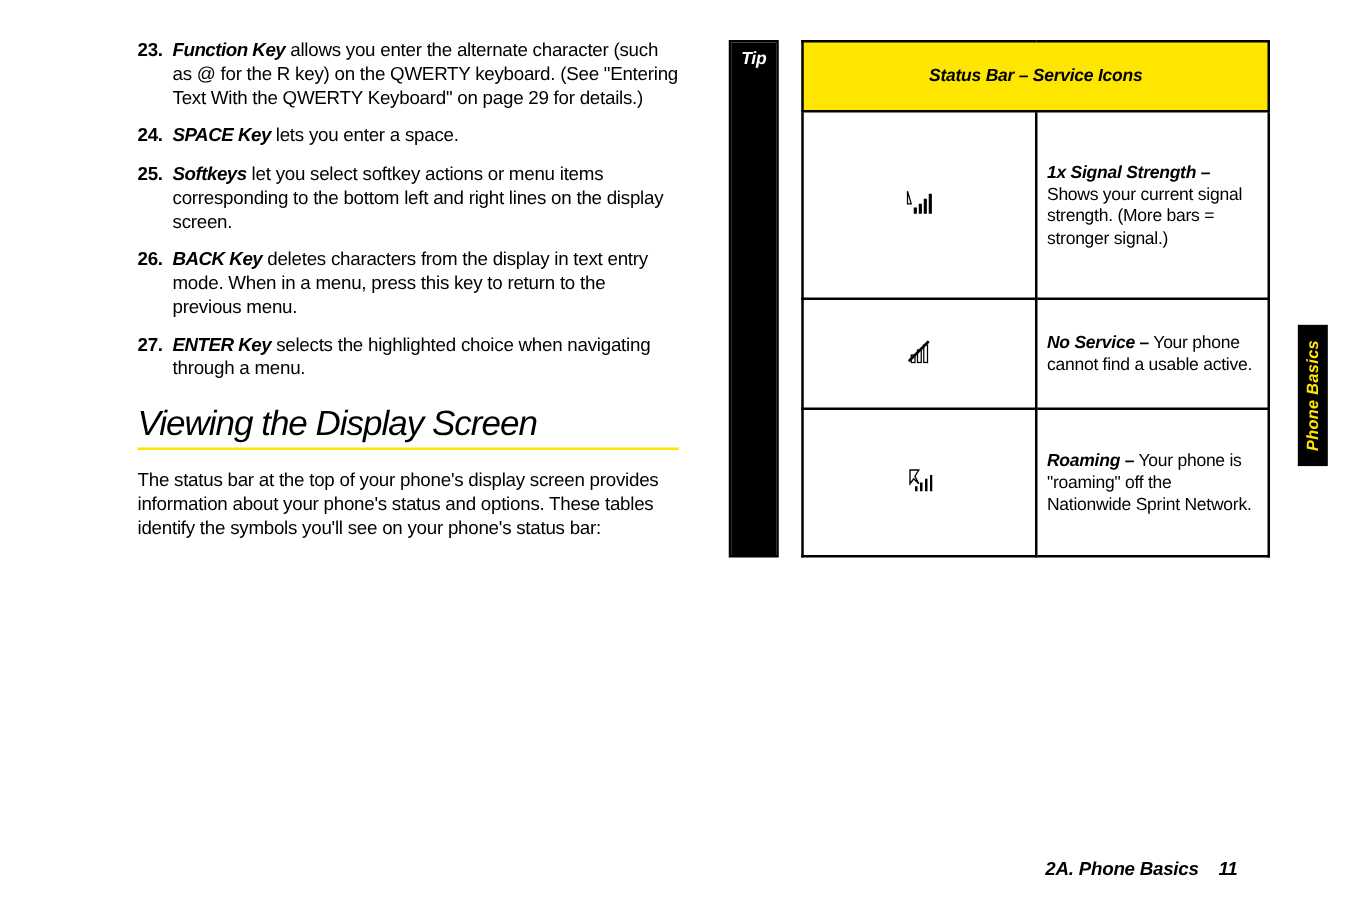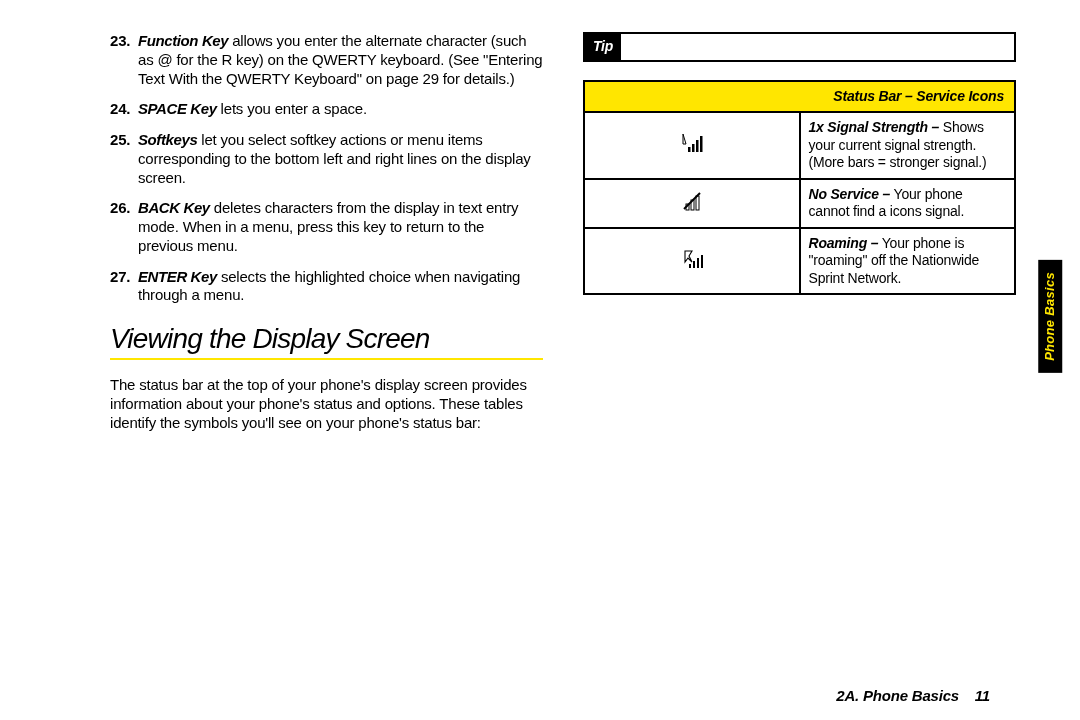--- a/index.html
+++ b/index.html
@@ -1,32 +1,32 @@
 <!DOCTYPE html>
 <html><head>
 <meta charset="utf-8">
 <style>
   html,body{margin:0;padding:0;width:1080px;height:720px;background:#fff;font-family:Helvetica,Arial,sans-serif;font-size:15px;color:#000;line-height:1.25;letter-spacing:-0.2px}
   .page{position:relative;width:1080px;height:720px;box-sizing:border-box;padding:32px 64px 0 110px}
   .cols{display:flex;gap:40px}
   .col{flex:1;min-width:0}
-  .col-right{display:flex;flex-direction:column;gap:18px}
+  .col-right{display:flex;flex-direction:row;gap:18px}
   ol.keylist{list-style:none;margin:0 0 16px 0;padding:0;counter-reset:kl 22}
   ol.keylist>li{counter-increment:kl;position:relative;padding-left:28px;margin-bottom:12px}
   ol.keylist>li::before{content:counter(kl)".";position:absolute;left:0;font-weight:700}
   .term{font-weight:700;font-style:italic;letter-spacing:-0.4px}
   h2.section{font-style:italic;font-weight:400;font-size:28px;letter-spacing:-0.8px;margin:6px 0 2px 0}
   .rule{height:2px;background:#ffe600;margin:2px 0 16px 0}
   .para{margin:0 0 14px 0}
   .tipbox{border:2px solid #000;display:flex;padding:0}
   .tiplabel{background:#000;color:#fff;font-style:italic;font-weight:700;padding:4px 8px;font-size:14px;flex:0 0 auto}
   .tipbody{font-style:italic;font-size:14px;padding:4px 10px 6px 8px;line-height:1.25}
   .tipbody .norm{font-style:normal}
   table.status{border-collapse:collapse;width:100%;table-layout:fixed}
-  table.status th{background:#ffe600;border:2px solid #000;font-style:italic;font-weight:700;text-align:right;padding:6px 10px;font-size:14px}
+  table.status th{background:#ffe600;border:2px solid #000;font-style:italic;font-weight:700;text-align:center;padding:6px 10px;font-size:14px}
   table.status td{border:2px solid #000;padding:6px 8px;font-size:14px;vertical-align:middle}
   table.status td.ic{width:40px;text-align:center}
   .ico svg{width:22px;height:22px}
   .b{font-weight:700;font-style:italic}
   .sidetab{position:absolute;right:18px;top:260px;background:#000;color:#ffe600;font-style:italic;font-weight:700;font-size:13px;writing-mode:vertical-rl;transform:rotate(180deg);padding:12px 4px;letter-spacing:0.3px}
   .footer{position:absolute;bottom:14px;right:90px;font-style:italic;font-weight:700;font-size:15px;letter-spacing:-0.2px}
   .key{display:inline-block;border:1.5px solid #000;border-radius:3px;font-size:9px;font-style:normal;font-weight:400;padding:0 3px;line-height:1.2;vertical-align:1px;margin:0 1px}
   .key small{font-size:7px;display:block;line-height:1}
 </style>
 </head>
@@ -70,21 +70,21 @@
                   </svg></span></td>
           <td><span class="b">1x Signal Strength –</span><span> Shows your current signal strength. (More bars = stronger signal.)</span></td>
         </tr>
         <tr>
           <td class="ic"><span class="ico"><svg viewBox="0 0 22 22">
                     <rect x="5" y="14" width="3" height="6" fill="none" stroke="#000"></rect>
                     <rect x="10" y="10" width="3" height="10" fill="none" stroke="#000"></rect>
                     <rect x="15" y="6" width="3" height="14" fill="none" stroke="#000"></rect>
                     <line x1="3" y1="19" x2="19" y2="3" stroke="#000" stroke-width="2"></line>
                   </svg></span></td>
-          <td><span class="b">No Service –</span><span> Your phone cannot find a icons signal.</span></td>
+          <td><span class="b">No Service –</span><span> Your phone cannot find a usable active.</span></td>
         </tr>
         <tr>
           <td class="ic"><span class="ico"><svg viewBox="0 0 22 22">
                     <path d="M4 3 L4 14 L7 10 L11 14 L8 8 L11 3 Z" fill="none" stroke="#000" stroke-width="1.1"></path>
                     <rect x="8" y="16" width="2" height="4" fill="#000"></rect>
                     <rect x="12" y="13" width="2" height="7" fill="#000"></rect>
                     <rect x="16" y="10" width="2" height="10" fill="#000"></rect>
                     <rect x="20" y="7" width="2" height="13" fill="#000"></rect>
                   </svg></span></td>
           <td><span class="b">Roaming –</span><span> Your phone is "roaming" off the Nationwide Sprint Network.</span></td>

